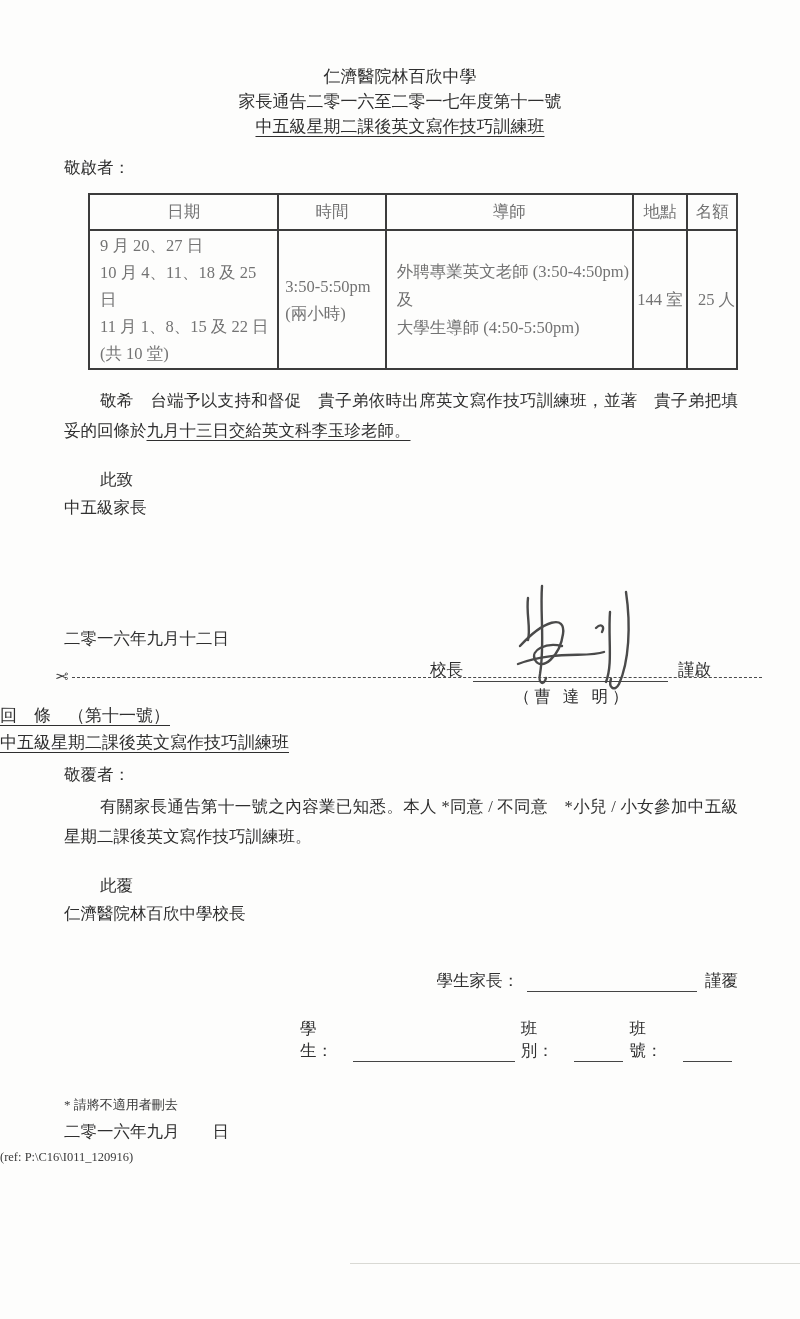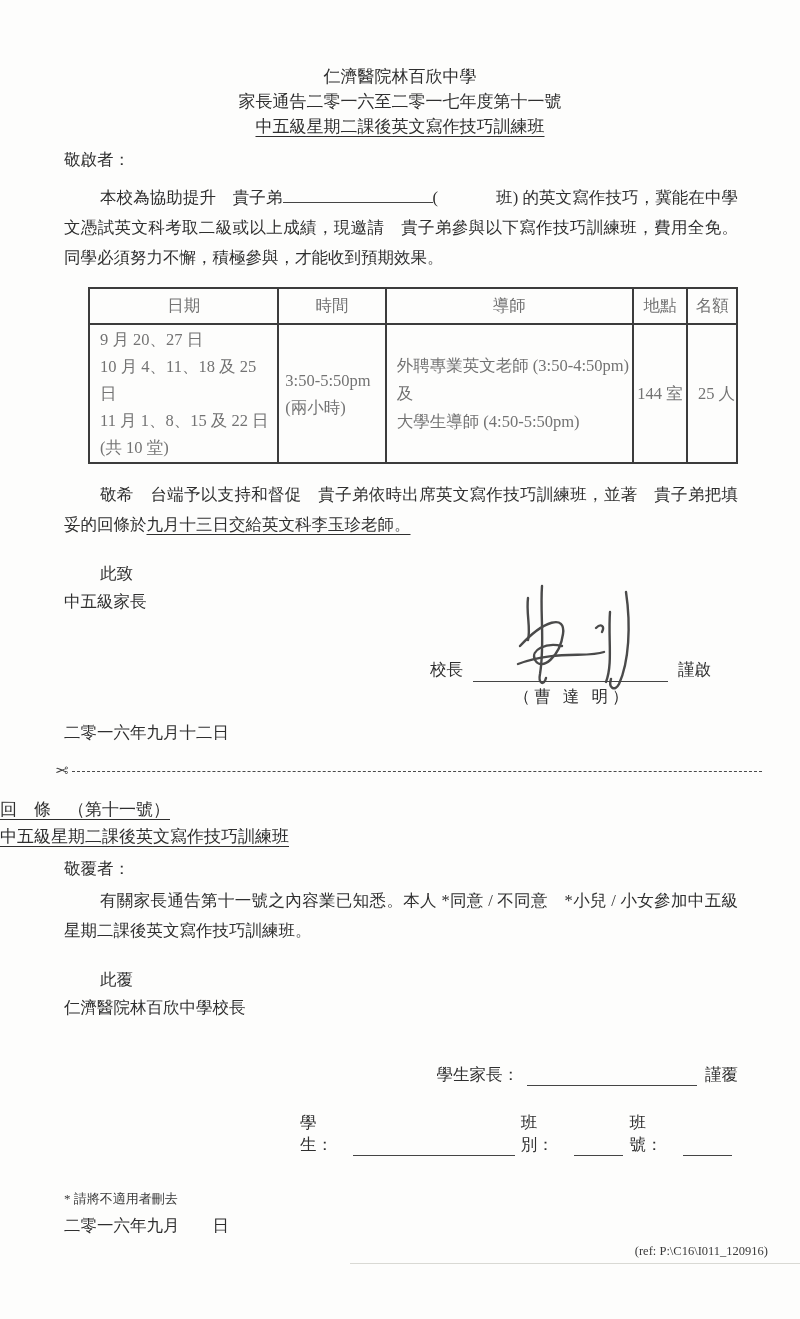--- a/index.html
+++ b/index.html
@@ -8,21 +8,21 @@
     width:800px; height:1319px;
     background:#fdfdfc;
     color:#2f2f2f;
     font-family:"Liberation Serif","DejaVu Serif",serif;
     font-size:16.5px;
     overflow:hidden;
   }
   .header { padding-top:64px; text-align:center; line-height:25px; font-size:17px; }
   .header .underlined { text-decoration:underline; text-underline-offset:4px; }
   .content { margin:0 62px 0 64px; }
-  .salutation { margin-top:10px; }
+  .salutation { margin-top:18px; }
   .para { margin-top:12px; line-height:30px; text-align:justify; }
   .indent { text-indent:36px; }
   .blank { display:inline-block; border-bottom:1.2px solid #454545; height:15px; vertical-align:baseline; }
   .gapblank { display:inline-block; height:15px; }
   .w150{width:150px;} .w58{width:58px;} .w195{width:195px;} .w170{width:170px;} .w52{width:52px;}
   .u { text-decoration:underline; text-underline-offset:4px; }
 
   table.course { border-collapse:collapse; margin:14px 0 0 24px; table-layout:fixed; }
   table.course th, table.course td { border:2px solid #3c3c3c; font-weight:normal; font-size:16.5px; color:#737373; }
   table.course th { height:32px; text-align:center; }
@@ -50,39 +50,38 @@
   .reply-close { margin-top:20px; line-height:28px; }
 
   .parent-row { display:flex; justify-content:flex-end; align-items:flex-end; margin-top:42px; }
   .parent-row .blank { margin:0 8px; }
   .student-row { display:flex; align-items:flex-end; margin-top:26px; margin-left:236px; }
   .student-row .blank { margin:0 6px; }
   .student-row .lbl2 { }
 
   .footnote { margin-top:34px; font-size:13px; line-height:18px; color:#3a3a3a; }
   .date2 { margin-top:4px; line-height:28px; }
-  .ref-line { margin-top:4px; text-align:right; font-size:12.5px; color:#3a3a3a; padding-right:32px; }
+  .ref-line { margin-top:4px; font-size:12.5px; color:#3a3a3a; padding-right:32px; }
   .artifact { position:absolute; left:350px; top:1263px; width:450px; height:1px; background:#d9d9d4; }
 </style>
 </head>
 <body>
 
 <div class="sheet">
 
   <div class="header">
     <div>仁濟醫院林百欣中學</div>
     <div>家長通告二零一六至二零一七年度第十一號</div>
     <div class="underlined">中五級星期二課後英文寫作技巧訓練班</div>
   </div>
 
   <div class="content">
 
     <div class="salutation">敬啟者：</div>
 
-    <div class="para indent"><span>本校為協助提升　貴子弟</span><span class="blank w150"></span><span>(</span><span class="gapblank w58"></span><span>班)</span> <span>的英文寫作技巧，冀能在中學文憑試英文科考取二級或以上成績，現邀請　貴子弟參與以下寫作技巧訓練班，費用全免。同學必須努力不懈，積極參與，才能收到預期效果。</span></div>
 
     <table class="course">
       <tbody>
           <tr>
         <th class="h-date">日期</th>
         <th class="h-time">時間</th>
         <th class="h-tutor">導師</th>
         <th class="h-loc">地點</th>
         <th class="h-quota">名額</th>
       </tr>

